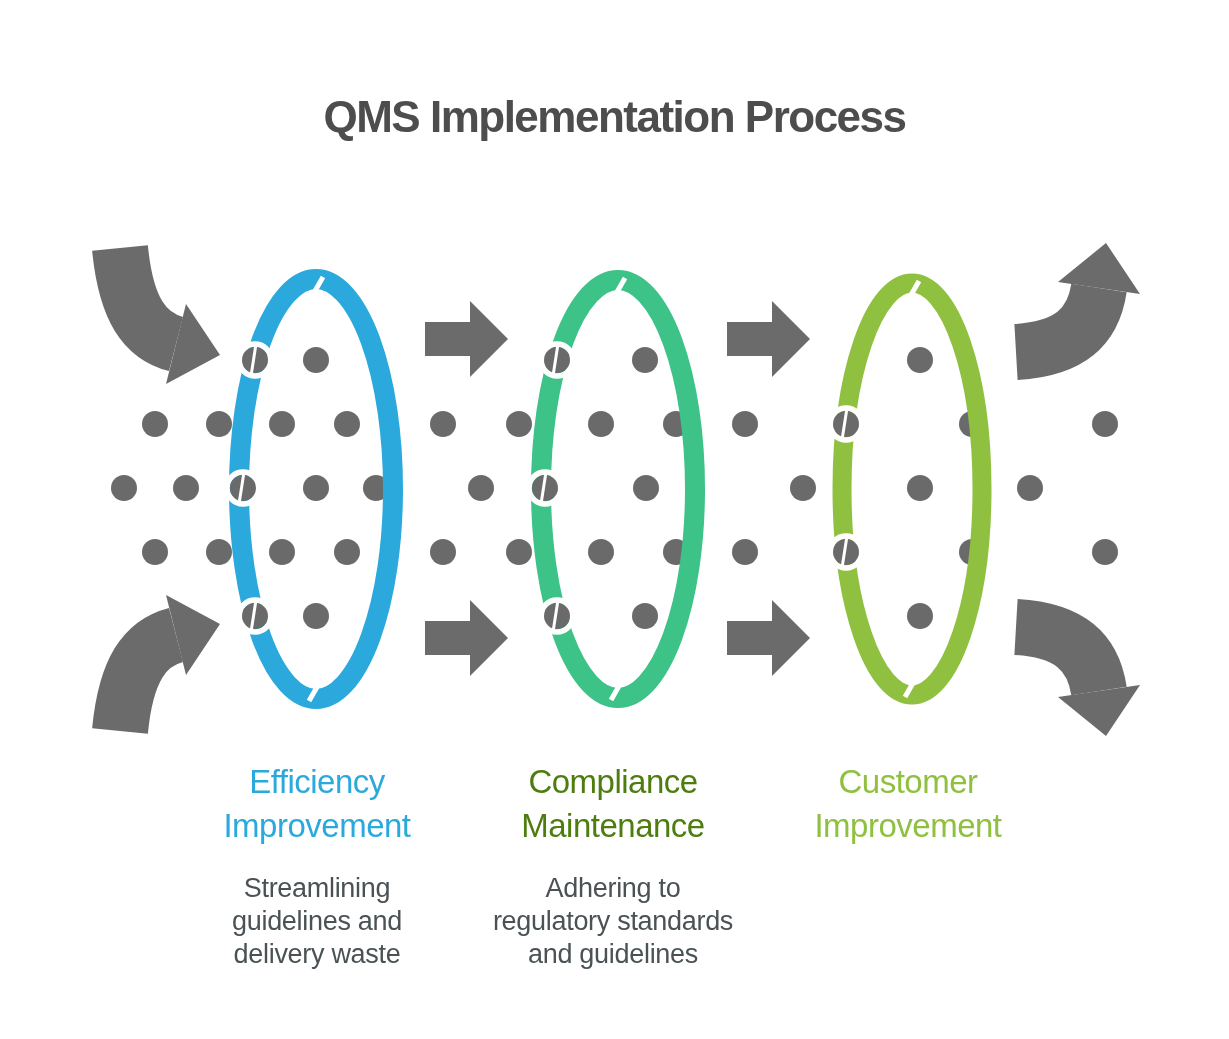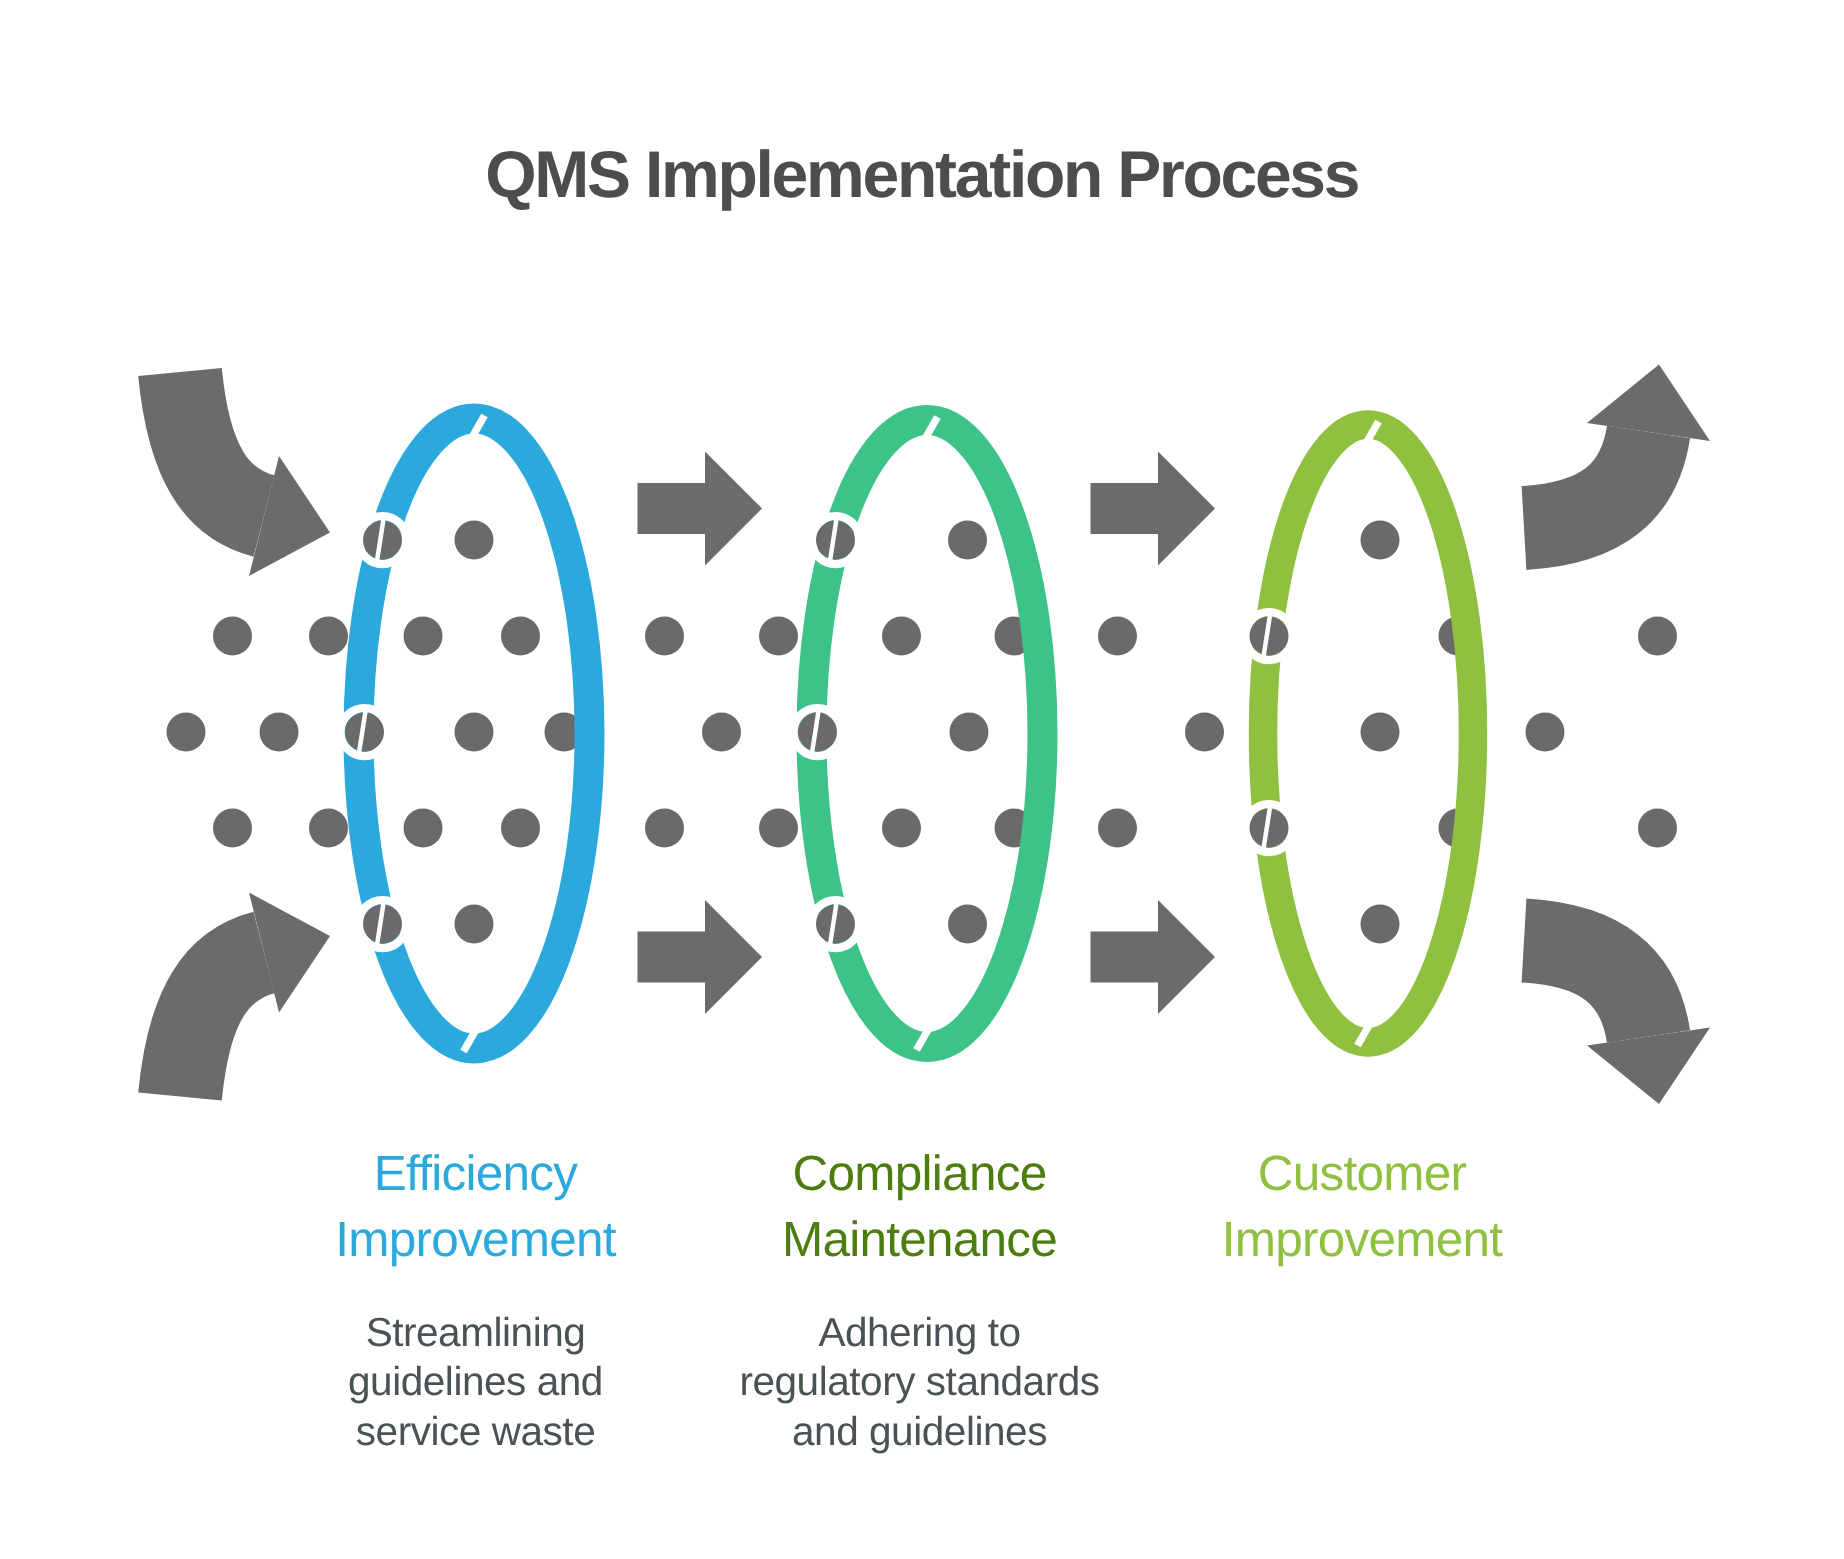--- a/index.html
+++ b/index.html
@@ -184,21 +184,21 @@
 
   <div class="page-title">QMS Implementation Process</div>
 
   <div class="stage-label col0" style="color: rgb(44, 169, 220);">
     <span>Efficiency</span>
     <span>Improvement</span>
   </div>
   <div class="stage-desc col0">
     <span>Streamlining</span>
     <span>guidelines and</span>
-    <span>service waste</span>
+    <span>delivery waste</span>
   </div>
 
   <div class="stage-label col1" style="color: #4d7c0f;">
     <span>Compliance</span>
     <span>Maintenance</span>
   </div>
   <div class="stage-desc col1">
     <span>Adhering to</span>
     <span>regulatory standards</span>
     <span>and guidelines</span>

